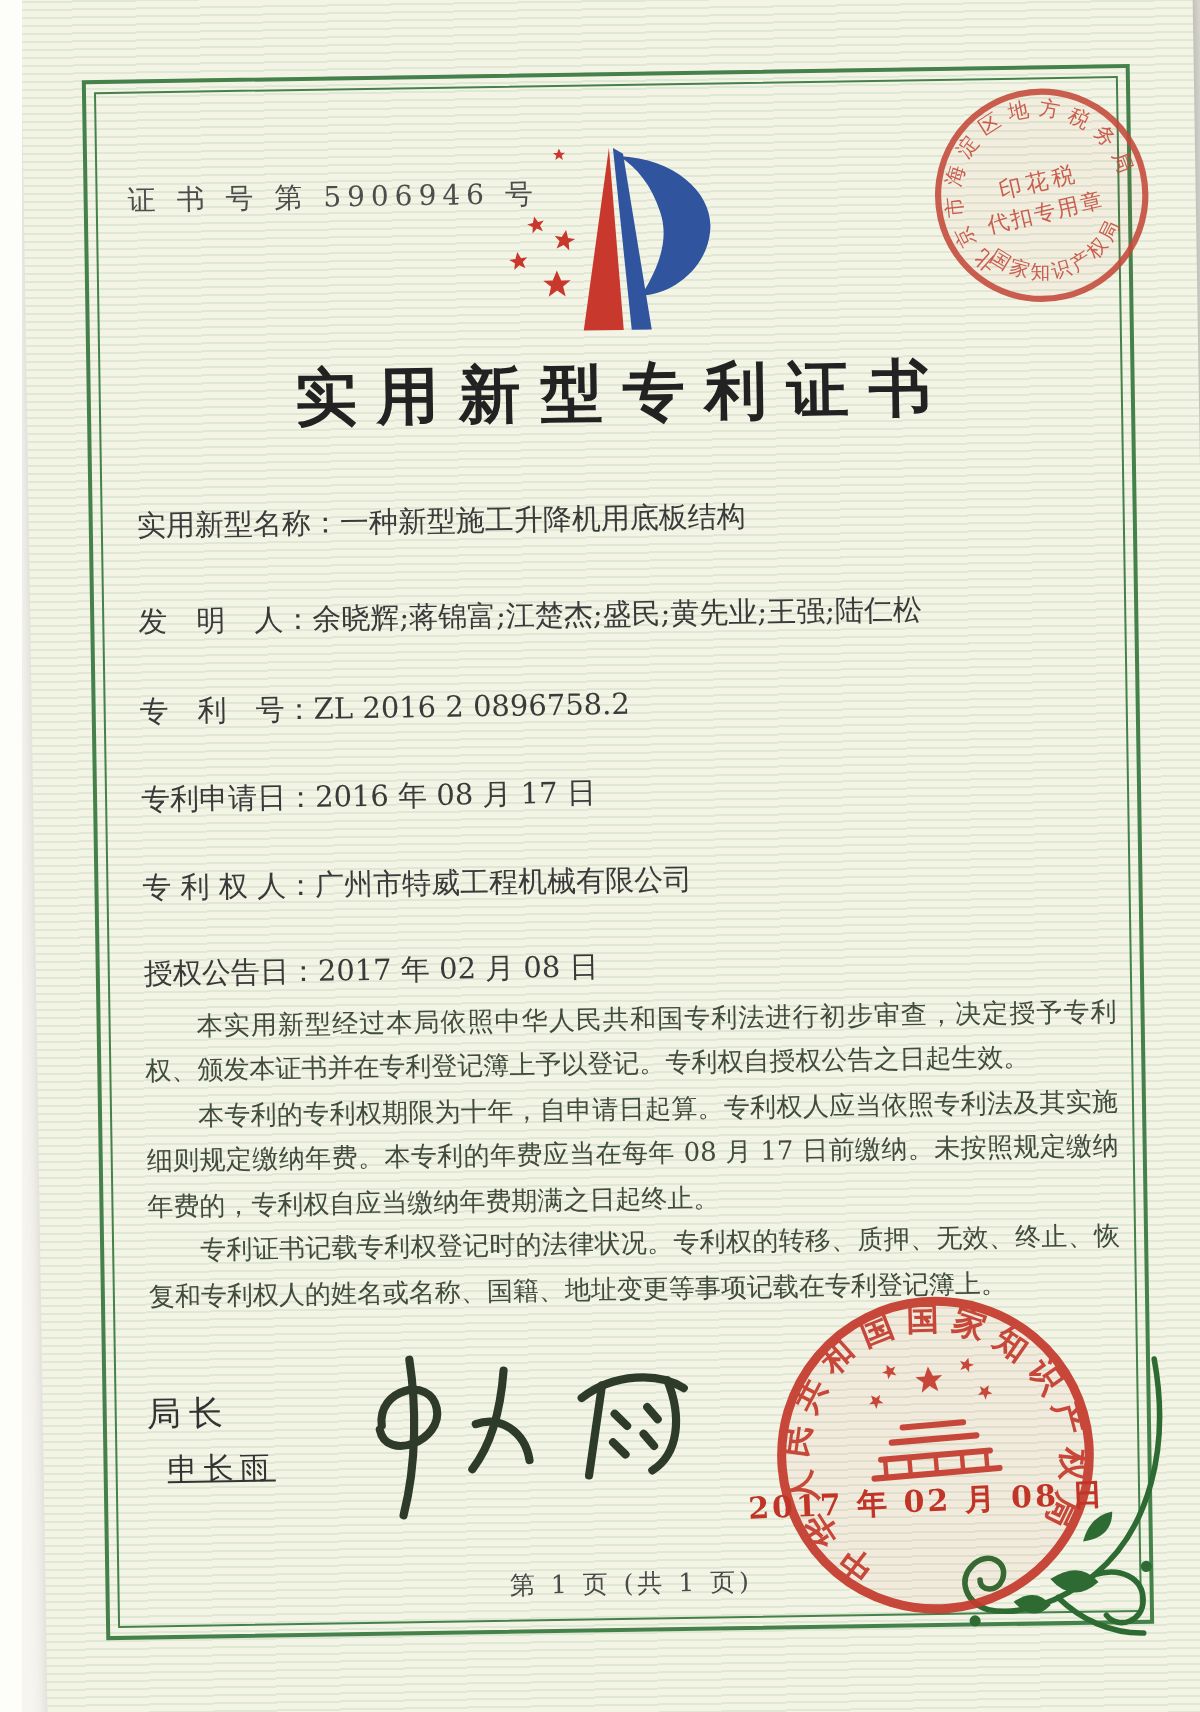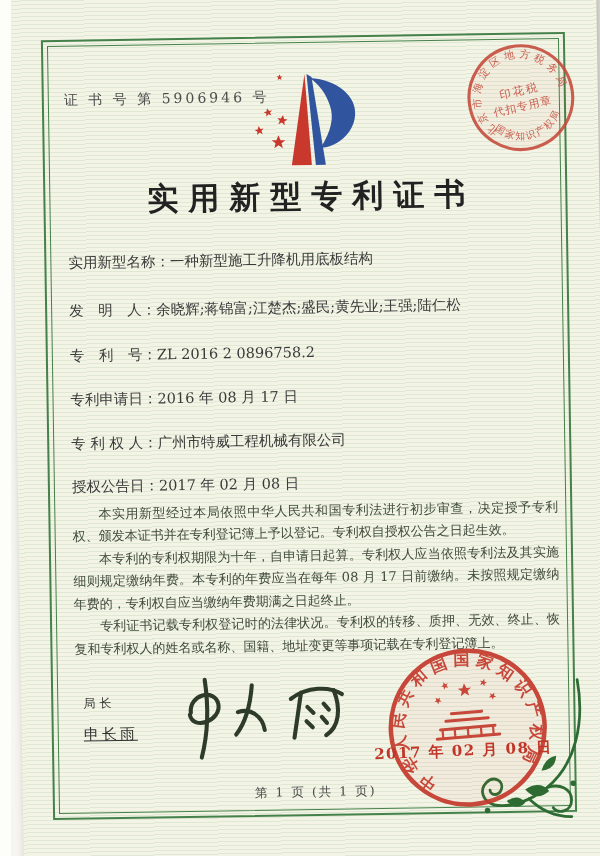--- a/index.html
+++ b/index.html
@@ -27,21 +27,21 @@
   .title { position:absolute; left:0; right:0; top:184px; text-align:center;
     font-size:31px; font-weight:bold; color:#222; letter-spacing:10px; padding-left:10px; }
   .field-row { position:absolute; left:54px; right:44px; font-size:14.5px; color:#3a3a3a; white-space:nowrap; }
   .field-row .lab { color:#3a3a3a; }
   .field-row .val { color:#3a3a3a; }
   .r0 { top:258px; } .r1 { top:306px; } .r2 { top:351px; }
   .r3 { top:395px; } .r4 { top:439px; } .r5 { top:482px; }
   .body-text { position:absolute; left:54px; right:46px; top:508px; }
   .body-text p { font-size:13px; line-height:1.73; text-indent:2em; text-align:justify;
     color:#414b3e; margin:0; }
-  .sig-title { position:absolute; left:62px; top:700px; font-size:12px; letter-spacing:4px; color:#333; }
+  .sig-title { position:absolute; left:52px; top:700px; font-size:17px; letter-spacing:4px; color:#333; }
   .sig-name  { position:absolute; left:62px; top:730px; font-size:15px; letter-spacing:3px; color:#333;text-decoration:underline; }
   .sig-script { position:absolute; left:138px; top:678px; width:210px; height:92px; }
   .page-footer { position:absolute; left:0; right:0; top:792px; text-align:center;
     font-size:12.5px; color:#4a4a4a; letter-spacing:2px; }
   .tax-seal { position:absolute; left:452px; top:52px; width:114px; height:114px;
     transform:rotate(-12deg); opacity:0.88; z-index:5; }
   .office-seal { position:absolute; left:360px; top:652px; width:172px; height:172px;
     transform:rotate(-4deg); opacity:0.92; z-index:5; }
   .seal-date { position:absolute; left:352px; top:752px; z-index:6;
     font-size:15px; font-weight:bold; color:#c03527; letter-spacing:1.5px;

